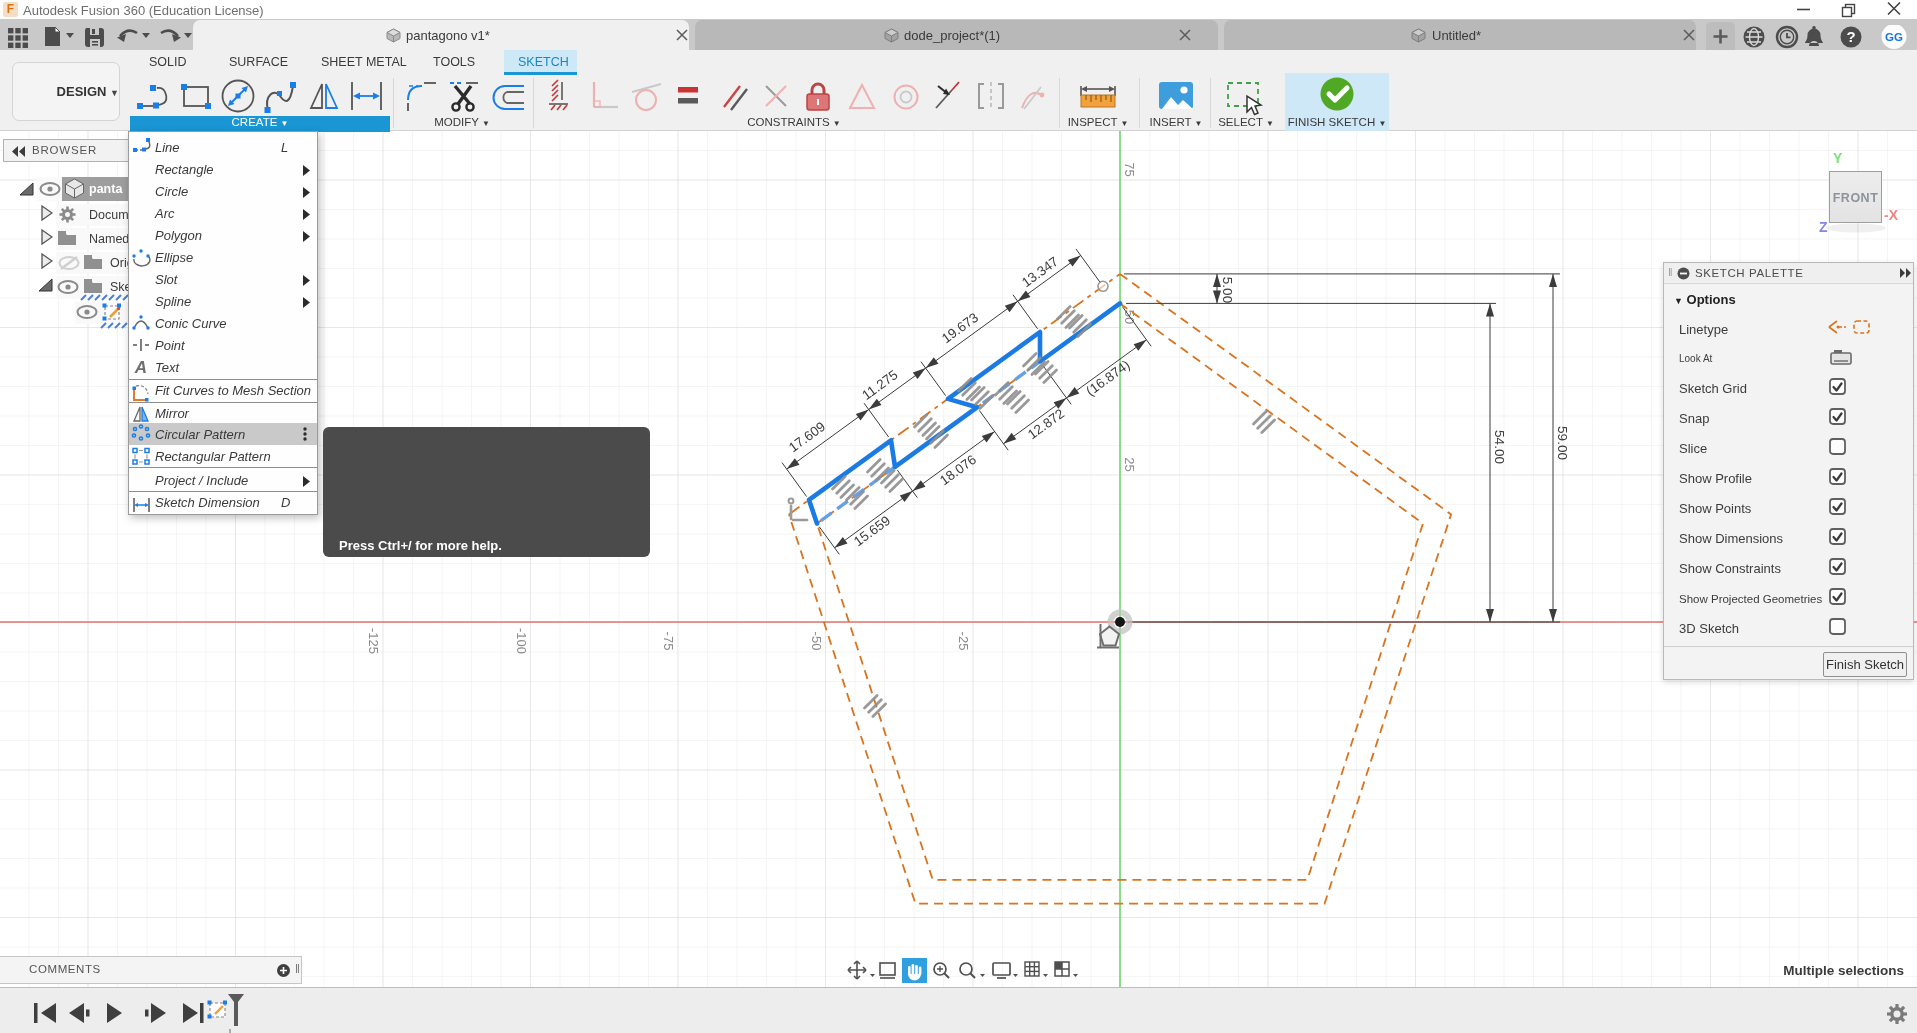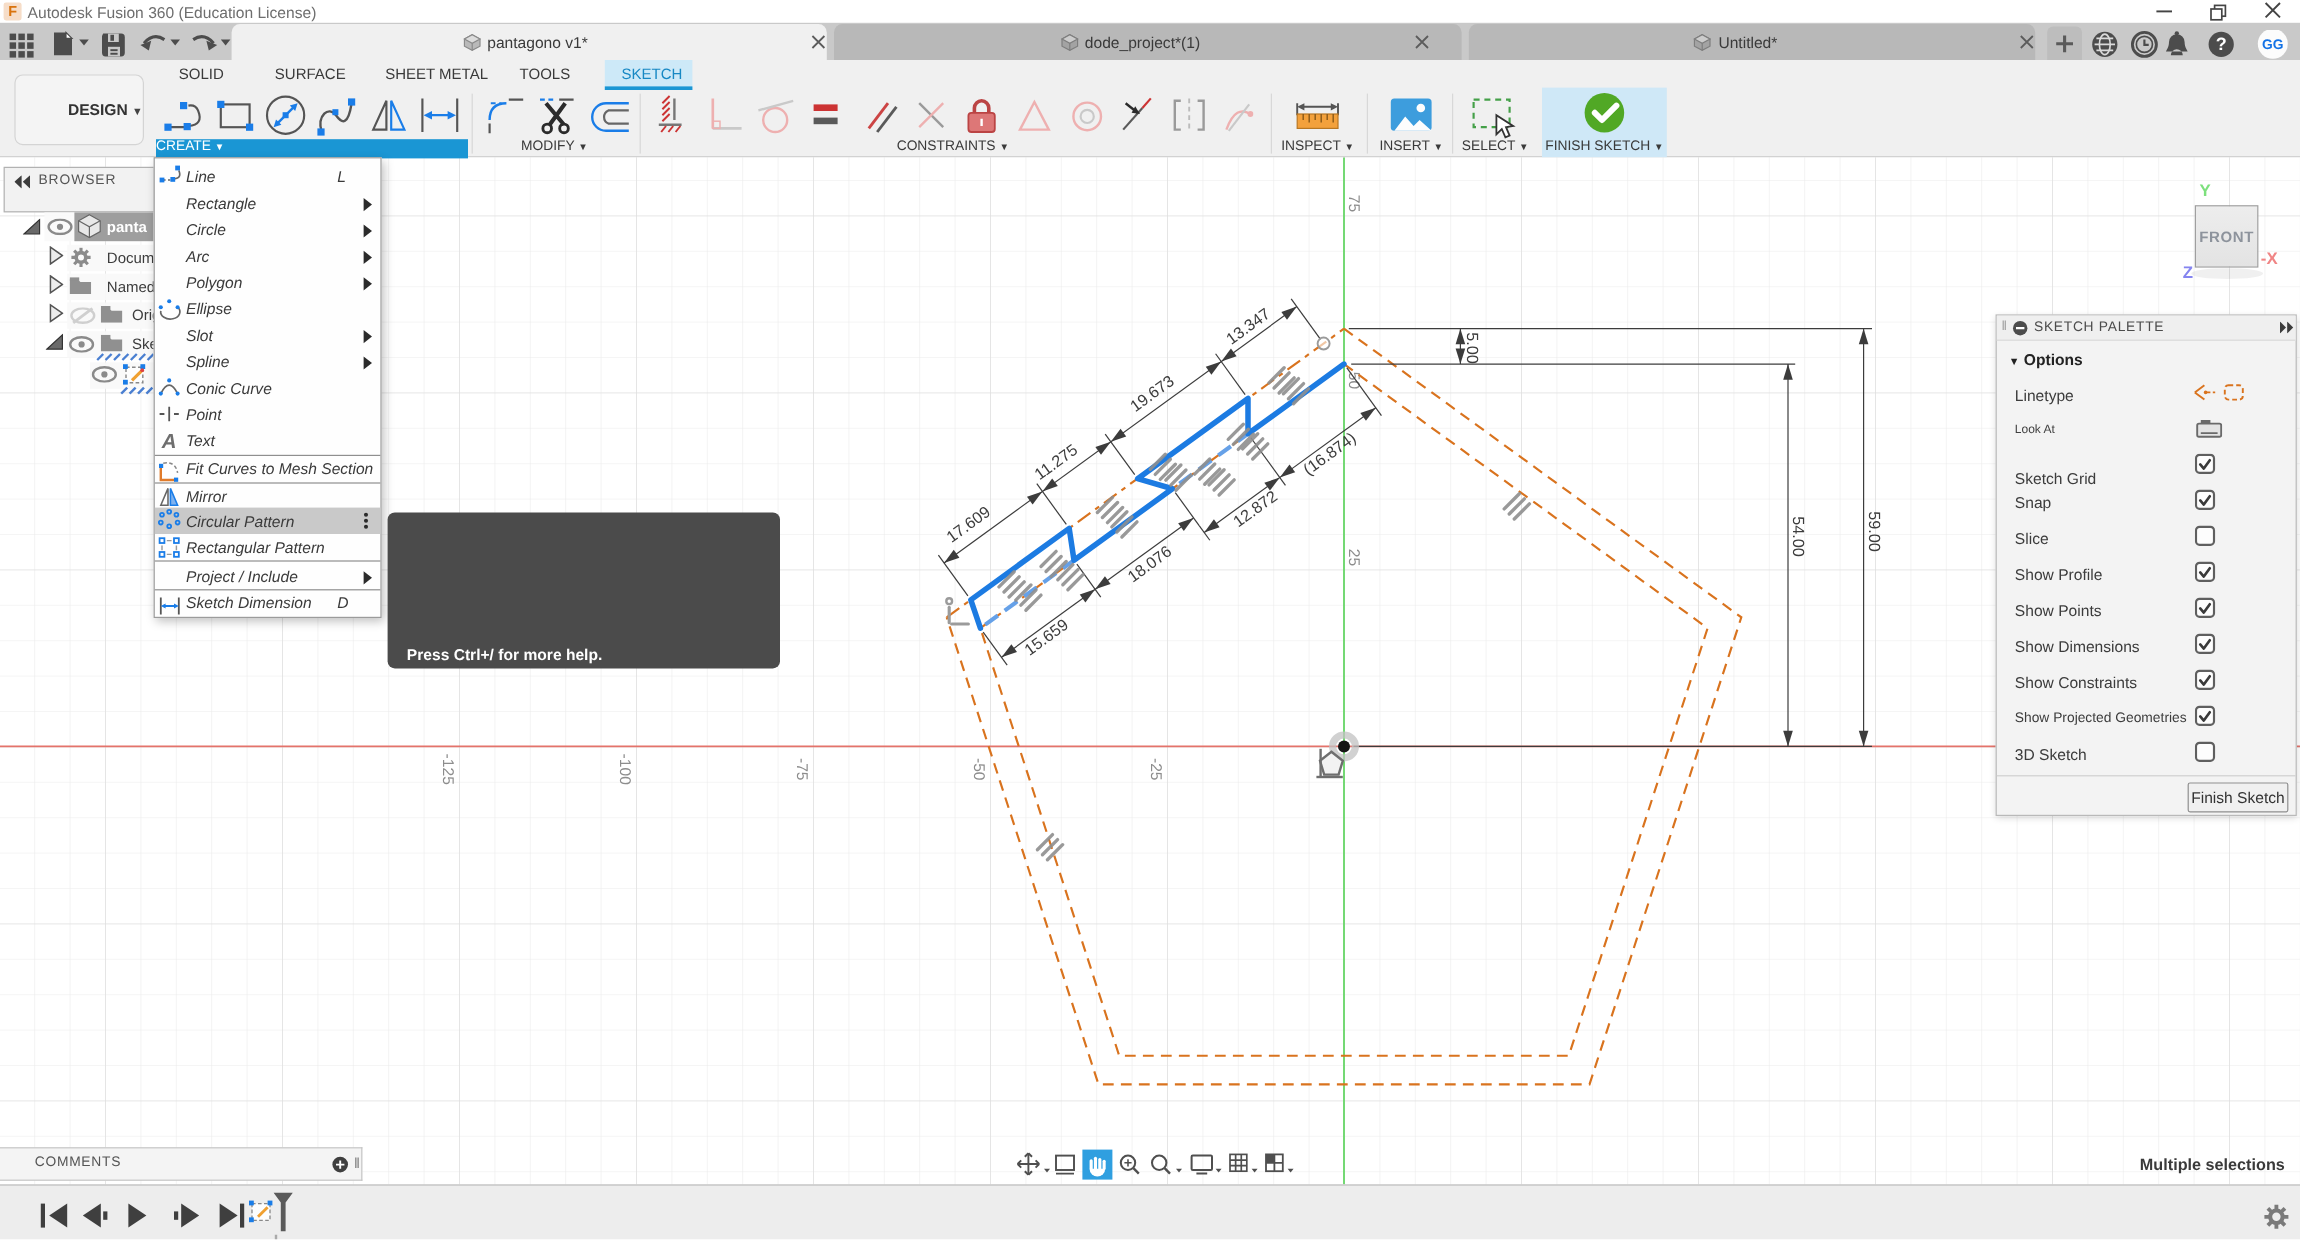--- a/index.html
+++ b/index.html
@@ -269,21 +269,21 @@
   </div>
 
   <div class="abs" style="left:393px;top:28px;width:1px;height:50px;background:#d8d8d8;"></div>
   <div class="abs" style="left:533px;top:28px;width:1px;height:50px;background:#d8d8d8;"></div>
   <div class="abs" style="left:1059px;top:28px;width:1px;height:50px;background:#d8d8d8;"></div>
   <div class="abs" style="left:1139px;top:28px;width:1px;height:50px;background:#d8d8d8;"></div>
   <div class="abs" style="left:1210px;top:28px;width:1px;height:50px;background:#d8d8d8;"></div>
 
   <div class="abs" style="left:1285px;top:23px;width:104px;height:58px;background:#cfe8f7;"></div>
 
-  <div class="abs" style="left:130px;top:66px;width:260px;height:16px;background:#1a96d4;color:#fff;font-size:11.5px;line-height:13px;">CREATE <span style="font-size:8px;">▼</span></div>
+  <div class="abs" style="left:130px;top:66px;width:260px;height:16px;background:#1a96d4;text-align:center;color:#fff;font-size:11.5px;line-height:13px;">CREATE <span style="font-size:8px;">▼</span></div>
   <div class="abs" style="left:400px;top:66px;width:124px;text-align:center;font-size:11.5px;color:#3a3a3a;">MODIFY <span style="font-size:8px;">▼</span></div>
   <div class="abs" style="left:714px;top:66px;width:160px;text-align:center;font-size:11.5px;color:#3a3a3a;">CONSTRAINTS <span style="font-size:8px;">▼</span></div>
   <div class="abs" style="left:1058px;top:66px;width:80px;text-align:center;font-size:11.5px;color:#3a3a3a;">INSPECT <span style="font-size:8px;">▼</span></div>
   <div class="abs" style="left:1141px;top:66px;width:70px;text-align:center;font-size:11.5px;color:#3a3a3a;">INSERT <span style="font-size:8px;">▼</span></div>
   <div class="abs" style="left:1212px;top:66px;width:68px;text-align:center;font-size:11.5px;color:#3a3a3a;">SELECT <span style="font-size:8px;">▼</span></div>
   <div class="abs" style="left:1285px;top:66px;width:104px;text-align:center;font-size:11.5px;color:#3a3a3a;">FINISH SKETCH <span style="font-size:8px;">▼</span></div>
 
   <svg class="abs" style="left:0;top:24px" width="1400" height="42">
 
     <g stroke="#555" stroke-width="1.8" fill="none">
@@ -405,21 +405,21 @@
     <path d="M 1162,35 l 9,-12 7,8 5,-5 10,9 z" fill="#fdfdfd"></path>
 
     <rect x="1228" y="9" width="30" height="23" fill="none" stroke="#44a048" stroke-width="1.8" stroke-dasharray="5 4"></rect>
     <path d="M 1247,22 l 0,16 4.5,-4.5 3,7 3.5,-1.5 -3,-7 6,-1 z" fill="#fff" stroke="#333" stroke-width="1.5"></path>
 
     <circle cx="1337" cy="20" r="16.5" fill="#51a825"></circle>
     <path d="M 1329,20 l 6,6 12,-12" fill="none" stroke="#fff" stroke-width="5" stroke-linecap="round" stroke-linejoin="round"></path>
   </svg>
 </div>
 
-<div class="abs" style="left:3px;top:139px;width:126px;height:38px;background:#f2f2f2;border:1px solid #b2b2b2;">
+<div class="abs" style="left:3px;top:139px;width:126px;height:23px;background:#f2f2f2;border:1px solid #b2b2b2;">
   <svg class="abs" style="left:8px;top:6px" width="14" height="11">
         <path d="M 6,0 L 0,5.5 L 6,11 Z" fill="#3c3c3c"></path>
         <path d="M 13,0 L 7,5.5 L 13,11 Z" fill="#3c3c3c"></path>
       </svg>
   <span class="abs" style="left:28px;top:4px;font-size:11.5px;color:#555;letter-spacing:0.8px;">BROWSER</span>
 </div>
 <div class="abs" style="left:0;top:172px;width:128px;height:160px;">
 
   <div class="abs" style="left:37px;top:5px;width:91px;height:24px;background:rgba(250,250,250,0.92);"></div>
   <div class="abs" style="left:62px;top:5px;width:66px;height:24px;background:#9e9e9e;"></div>
@@ -550,21 +550,21 @@
     <circle cx="11" cy="9" r="1.5" fill="#d9731e"></circle>
         <path d="M 12,9 h 7" stroke="#d9731e" stroke-width="1.6" stroke-dasharray="3 2"></path>
     <rect x="27" y="3" width="15" height="12" rx="3" fill="none" stroke="#d9731e" stroke-width="1.6" stroke-dasharray="4 2.5"></rect>
   </svg>
   <div class="abs" style="left:15px;top:90px;font-size:10px;color:#404040;">Look At</div>
   <svg class="abs" style="left:166px;top:86px" width="22" height="18">
         <rect x="1" y="4" width="20" height="11" rx="1.5" fill="#e4e4e4" stroke="#6a6a6a" stroke-width="1.6"></rect>
         <rect x="4" y="1" width="8" height="3" fill="#6a6a6a"></rect>
         <line x1="4" y1="12" x2="18" y2="12" stroke="#6a6a6a" stroke-width="1.4"></line>
       </svg>
-  <div class="abs" style="left:15px;top:128px;font-size:13px;color:#3c3c3c;">Sketch Grid</div>
+  <div class="abs" style="left:15px;top:118px;font-size:13px;color:#3c3c3c;">Sketch Grid</div>
   <div class="abs" style="left:15px;top:148px;font-size:13px;color:#3c3c3c;">Snap</div>
   <div class="abs" style="left:15px;top:178px;font-size:13px;color:#3c3c3c;">Slice</div>
   <div class="abs" style="left:15px;top:208px;font-size:13px;color:#3c3c3c;">Show Profile</div>
   <div class="abs" style="left:15px;top:238px;font-size:13px;color:#3c3c3c;">Show Points</div>
   <div class="abs" style="left:15px;top:268px;font-size:13px;color:#3c3c3c;">Show Dimensions</div>
   <div class="abs" style="left:15px;top:298px;font-size:13px;color:#3c3c3c;">Show Constraints</div>
   <div class="abs" style="left:15px;top:330px;font-size:11.5px;color:#3c3c3c;">Show Projected Geometries</div>
   <div class="abs" style="left:15px;top:358px;font-size:13px;color:#3c3c3c;">3D Sketch</div>
   <div class="abs" style="left:0;top:383px;width:100%;height:1px;background:#cfcfcf;"></div>
   <div class="abs" style="left:159px;top:389px;width:84px;height:25px;background:#f0f0f0;border:1px solid #8f8f8f;border-radius:2px;text-align:center;font-size:13px;color:#333;line-height:23px;">Finish Sketch</div>

